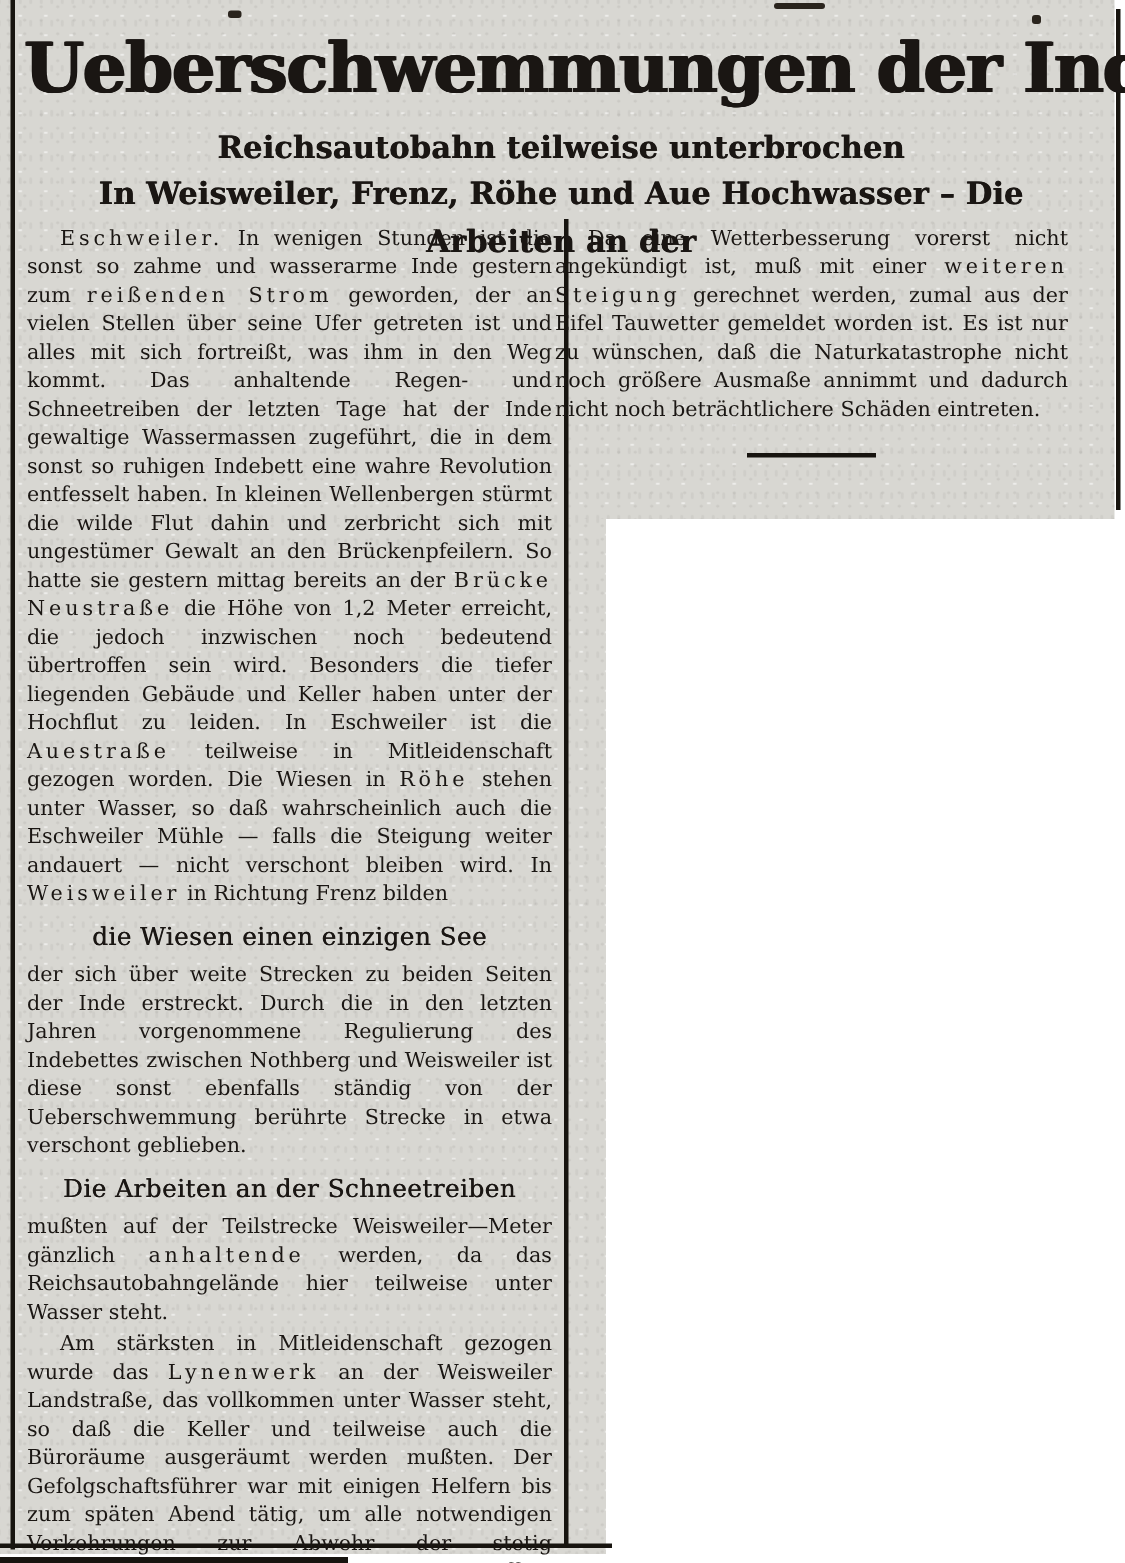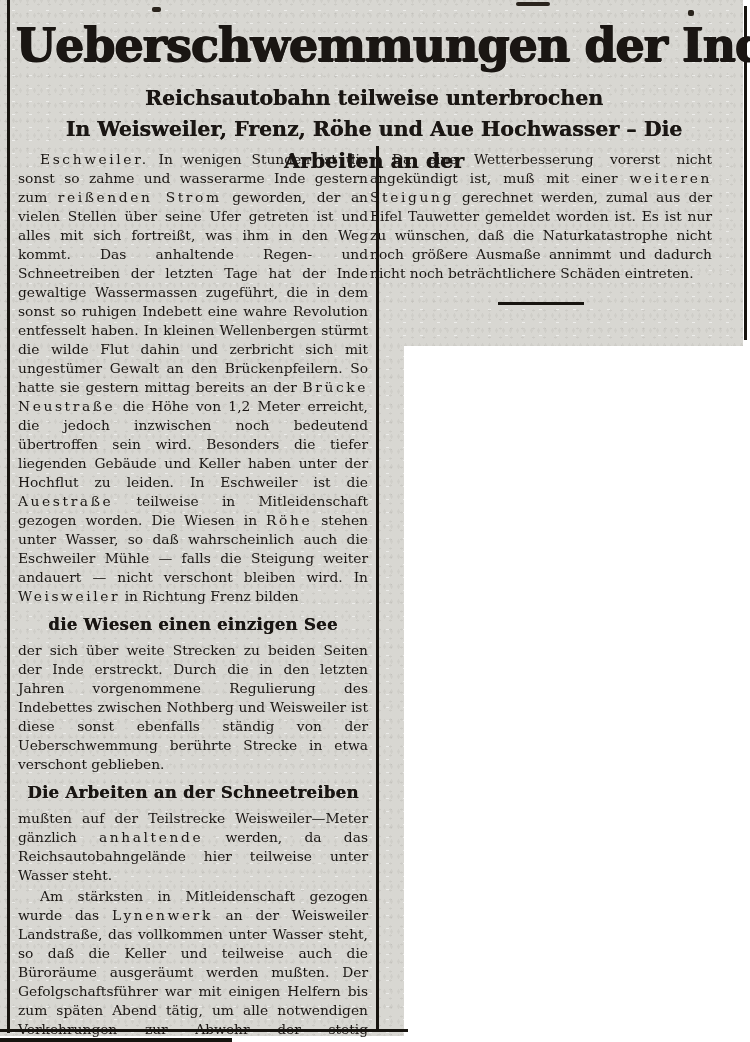--- a/index.html
+++ b/index.html
@@ -45,21 +45,21 @@
     text-shadow:.3px 0 0 currentColor;}
   .subtitle .line{display:block;}
   
   .col{position:absolute;top:150px;font-size:13.8px;line-height:19px;text-align:justify;}
   .col-left{left:18px;width:350px;}
   .col-right{left:370px;width:342px;}
   .para{margin:0 0 2px 0;}
   .para.indent{text-indent:22px;}
   .gesperrt{letter-spacing:2.6px;}
   .crosshead{
-    margin:9px 0 7px 0;font-size:16.5px;font-weight:700;text-align:center;
+    margin:9px 0 7px 0;font-size:16.5px;font-weight:400;text-align:center;
     text-indent:0;letter-spacing:.3px;text-shadow:.3px 0 0 currentColor;
   }
   .short-divider{width:86px;height:3px;background:#17140f;margin:19px auto 0;}
 </style>
 </head>
 <body>
 
 <div class="page">
 
   <div class="paper paper-top"></div>

